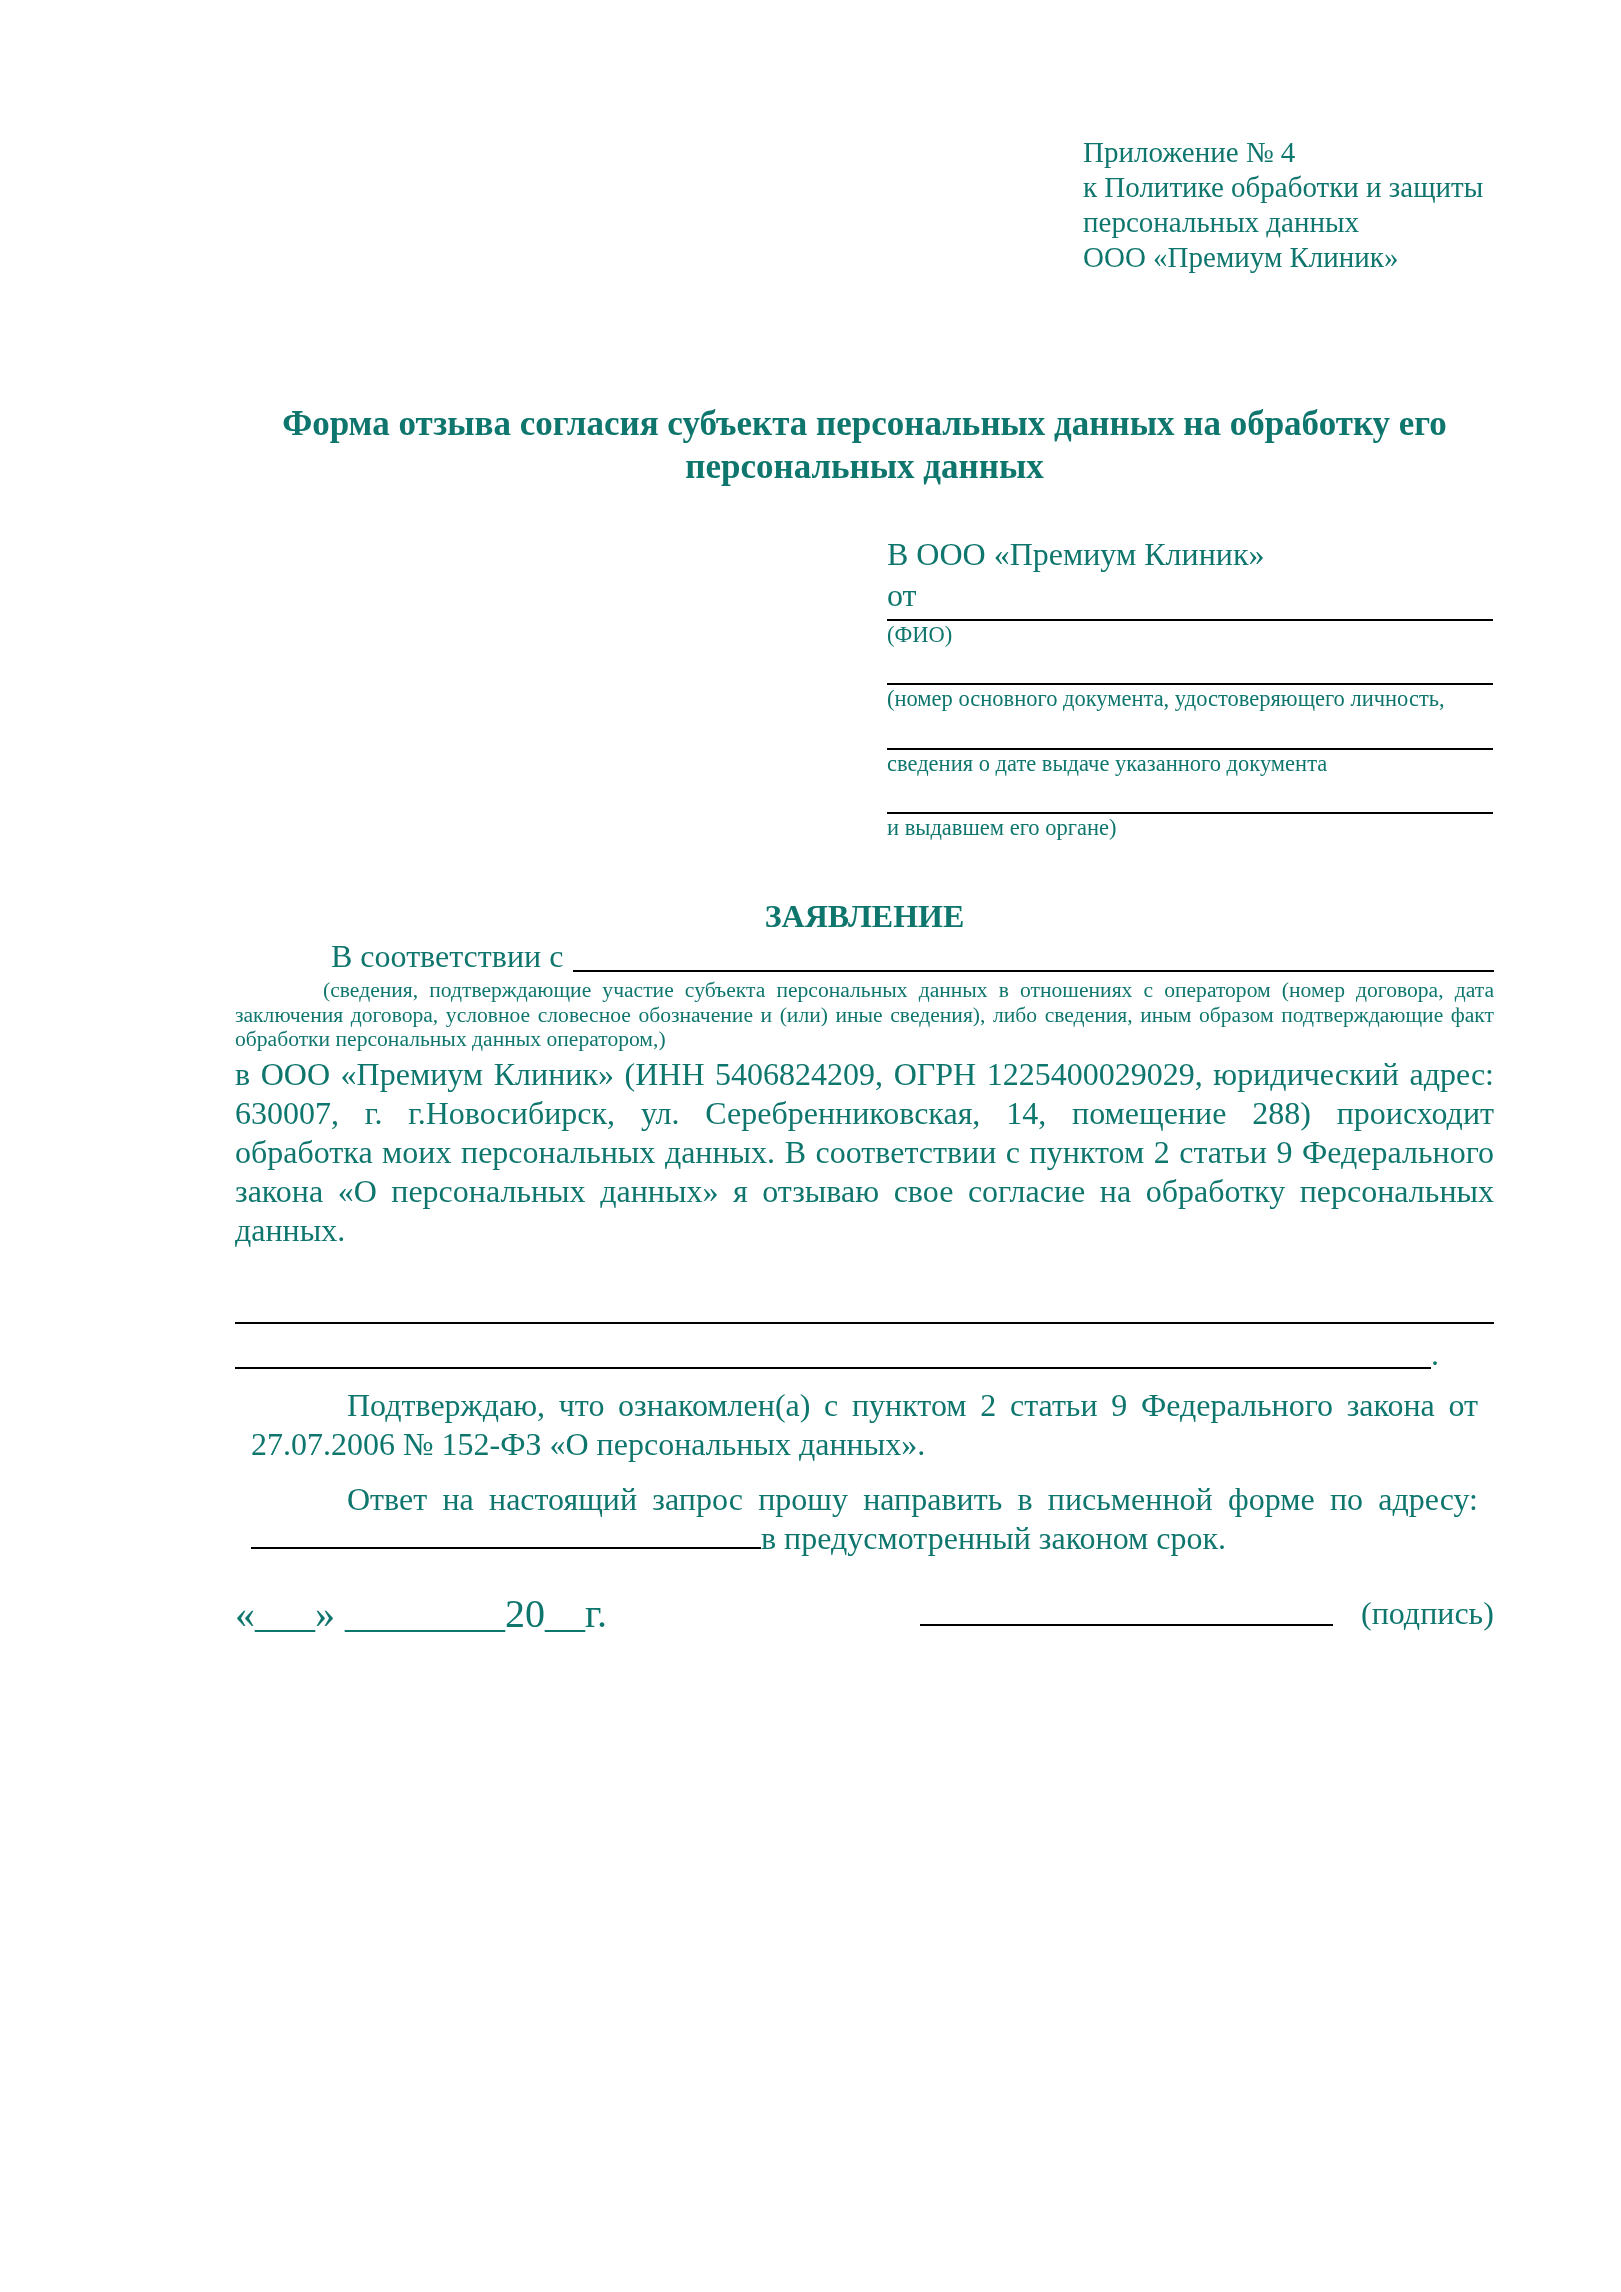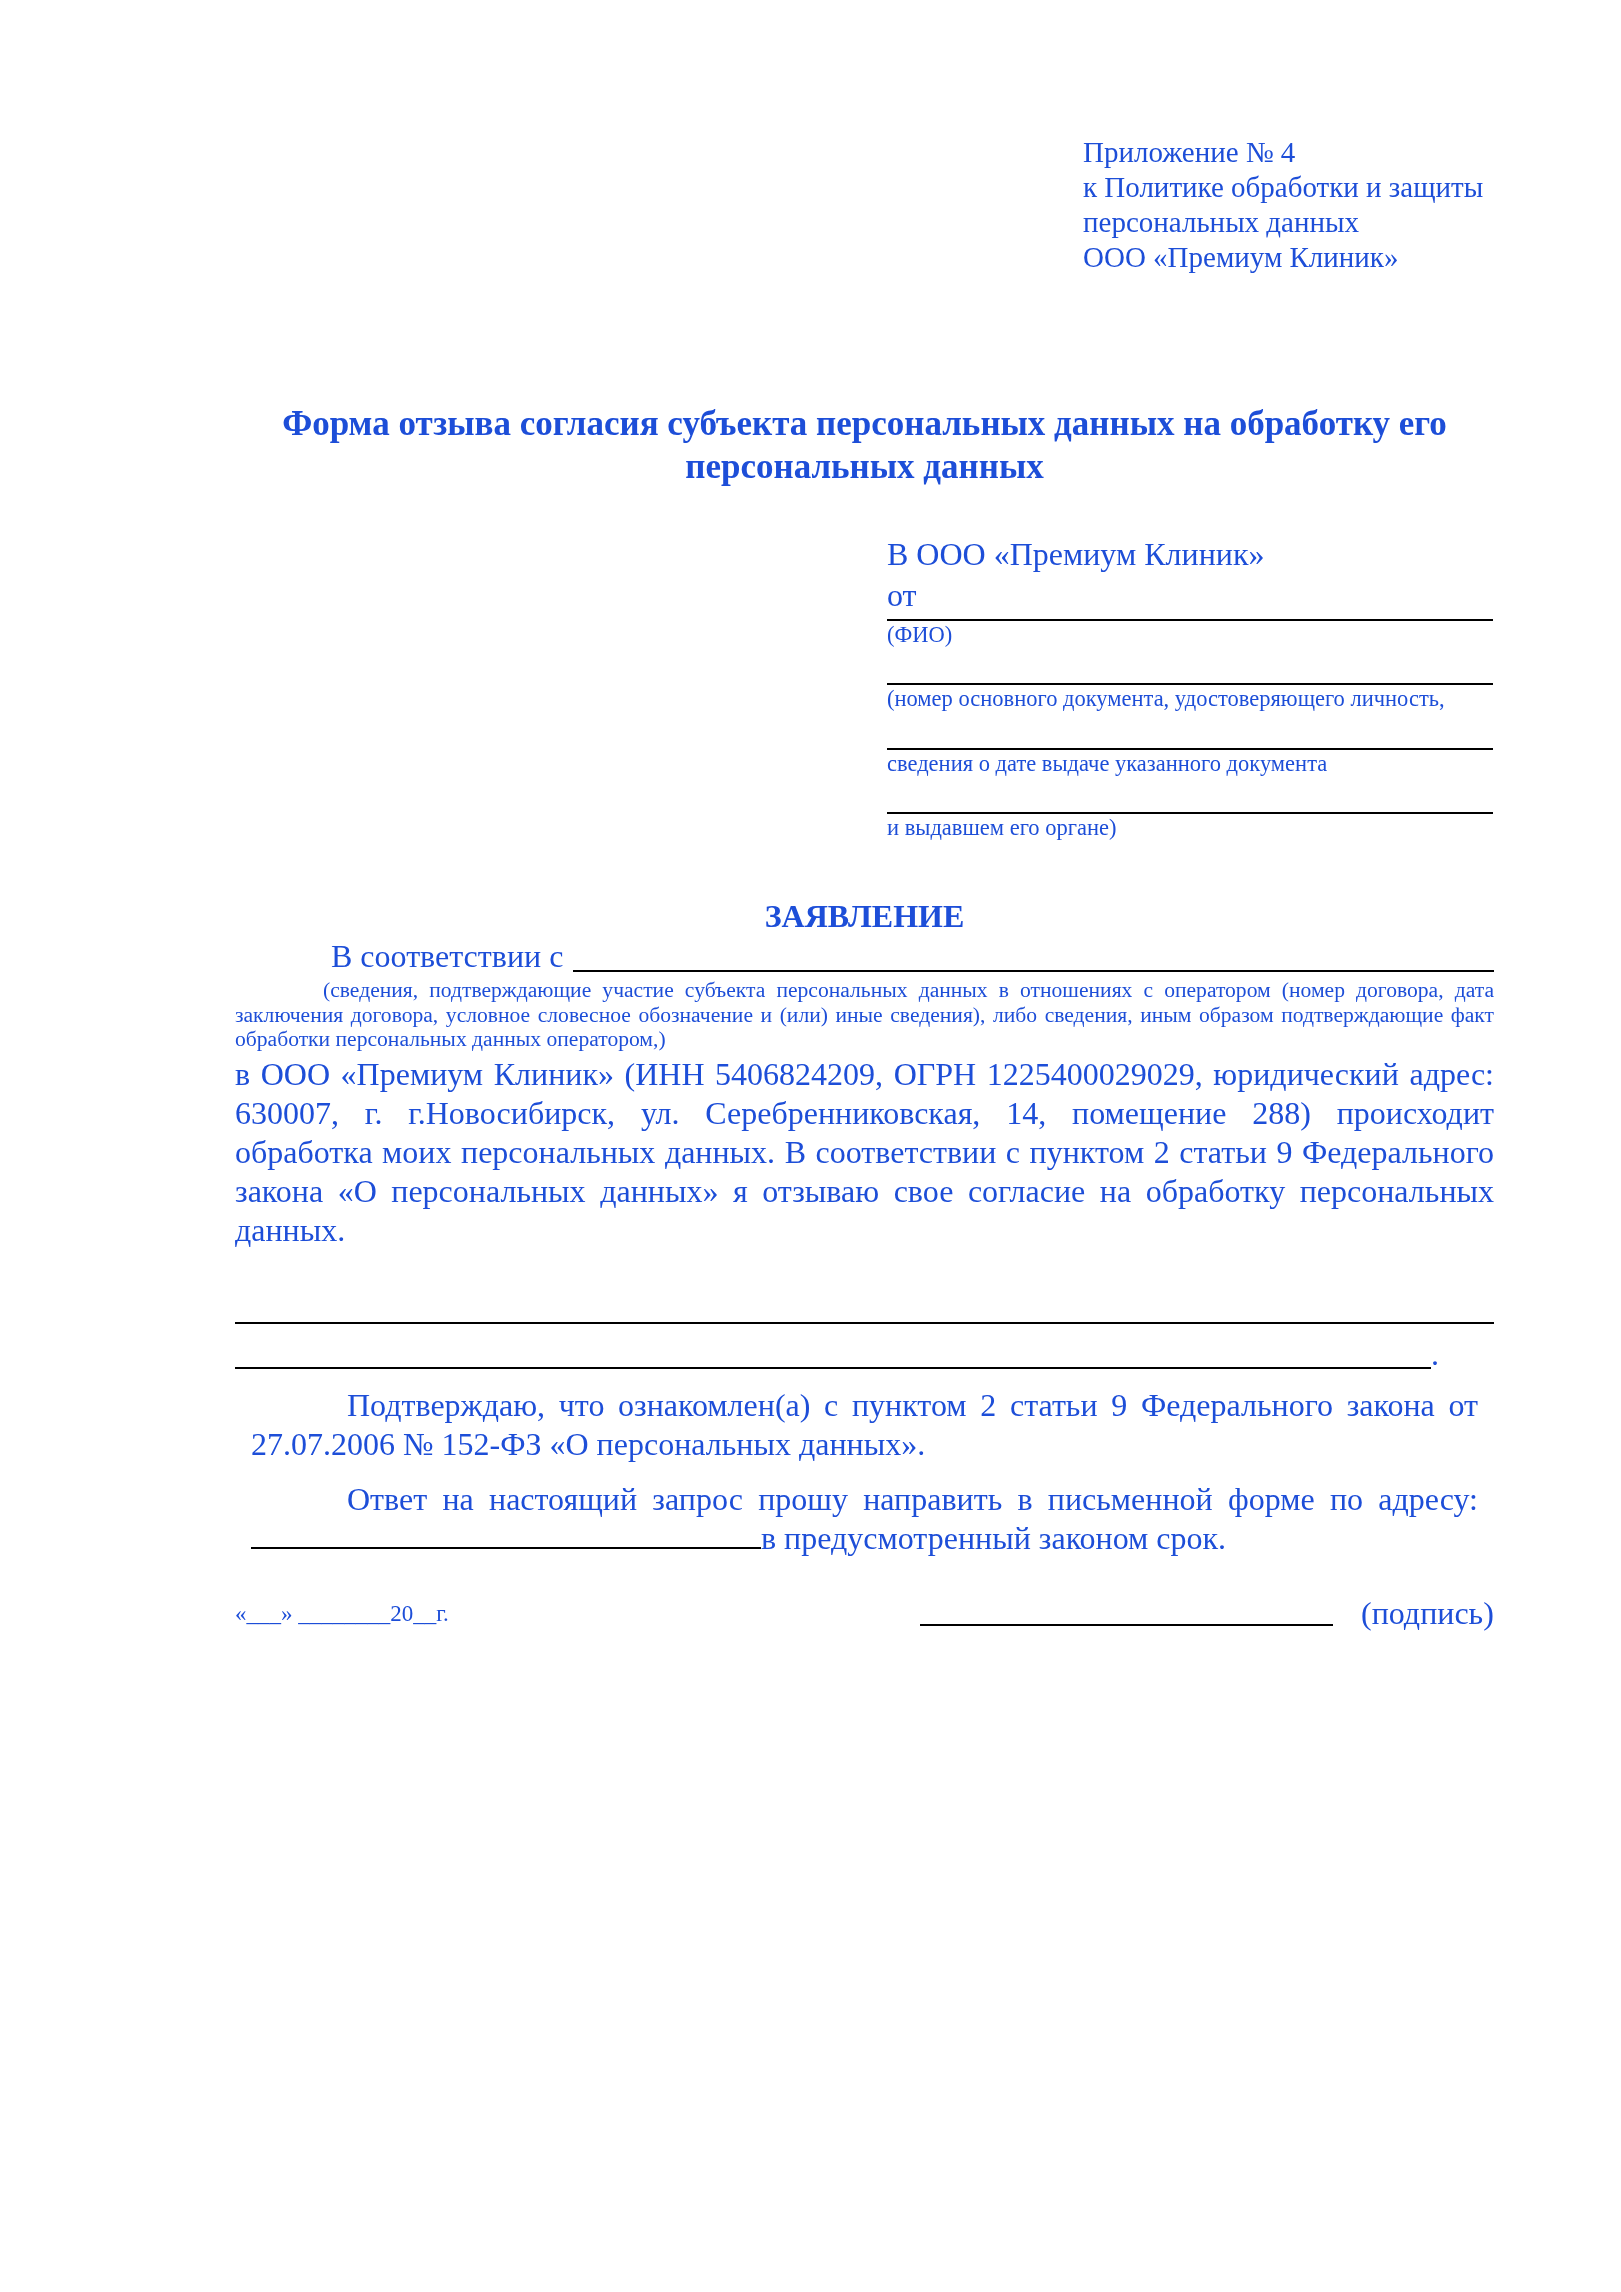--- a/index.html
+++ b/index.html
@@ -2,21 +2,21 @@
 <html><head>
 <meta charset="utf-8">
 <style>
   html,body{margin:0;padding:0;background:#888;}
   .page{
     position:relative;
     width:1621px;height:2293px;
     background:#ffffff;
     margin:0 auto;
     font-family:"Liberation Serif","DejaVu Serif",serif;
-    color:#1d4ed8;
+    color:#0f766e;
     overflow:hidden;
   }
   .abs{position:absolute;}
 
   
   .appendix{left:1083px;top:135px;font-size:29px;line-height:35px;}
 
   
   .doc-title{
     left:235px;top:402px;width:1259px;
@@ -43,21 +43,21 @@
   .reason-line .lbl{padding-left:96px;white-space:nowrap;}
   .reason-line .fill{flex:1;align-self:flex-end;margin-bottom:4.9px;margin-left:11.8px;}
   .blank1{left:235px;top:1322px;width:1259px;}
   .blank2-row{left:235px;top:1335px;width:1259px;height:39px;display:flex;font-size:32px;line-height:39px;}
   .blank2-row .part{width:1196px;align-self:flex-end;margin-bottom:4.9px;}
   .tail-pars{left:235px;top:1370px;width:1259px;font-size:32px;line-height:39px;}
   .tail-pars p{margin:16px;text-align:justify;text-indent:96px;}
   .inline-rule{display:inline-block;width:510px;border-bottom:2.9px solid #000;height:25.5px;}
 
   
-  .date-line{left:235px;top:1594px;font-size:23px;line-height:39px;white-space:nowrap;}
+  .date-line{left:235px;top:1594px;font-size:40px;line-height:39px;white-space:nowrap;}
   .sig-rule{left:920px;top:1624px;width:413px;}
   .sig-cap{left:1333px;top:1594px;font-size:32px;line-height:39px;margin-left:28px;}
 </style>
 </head>
 <body>
 
 <div class="page">
 
   <div class="abs appendix">
     <div>Приложение № 4</div>

